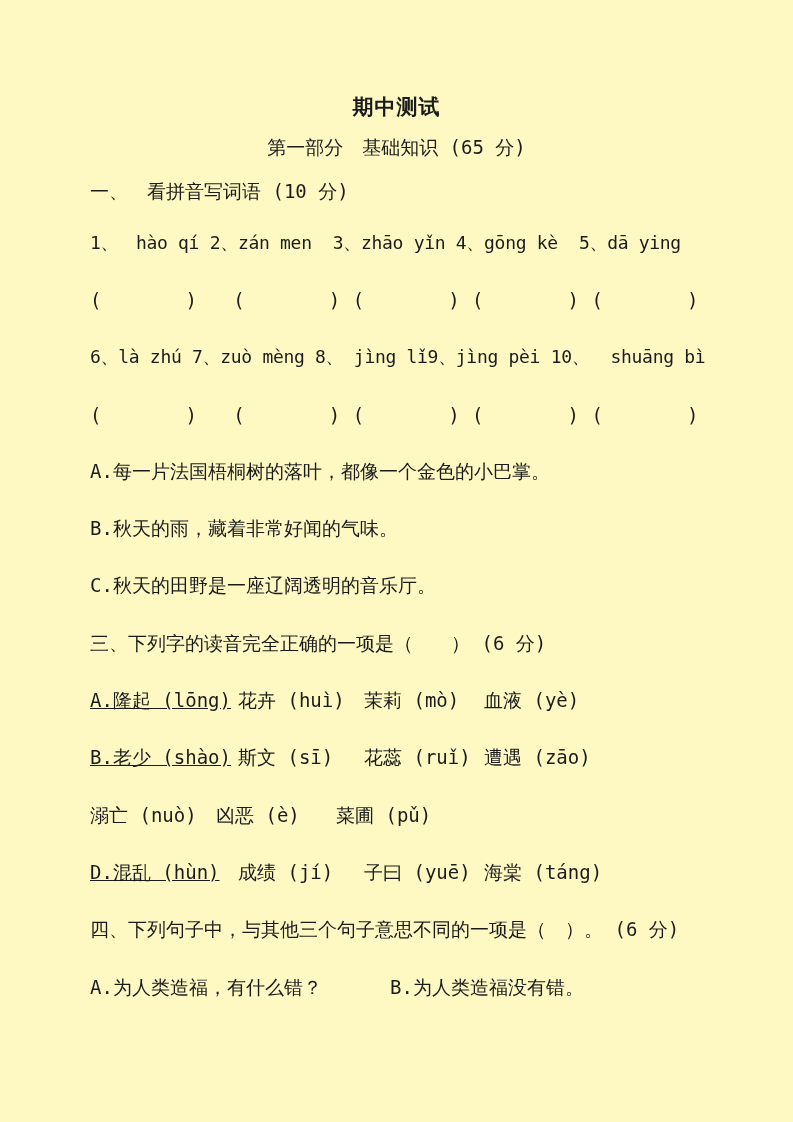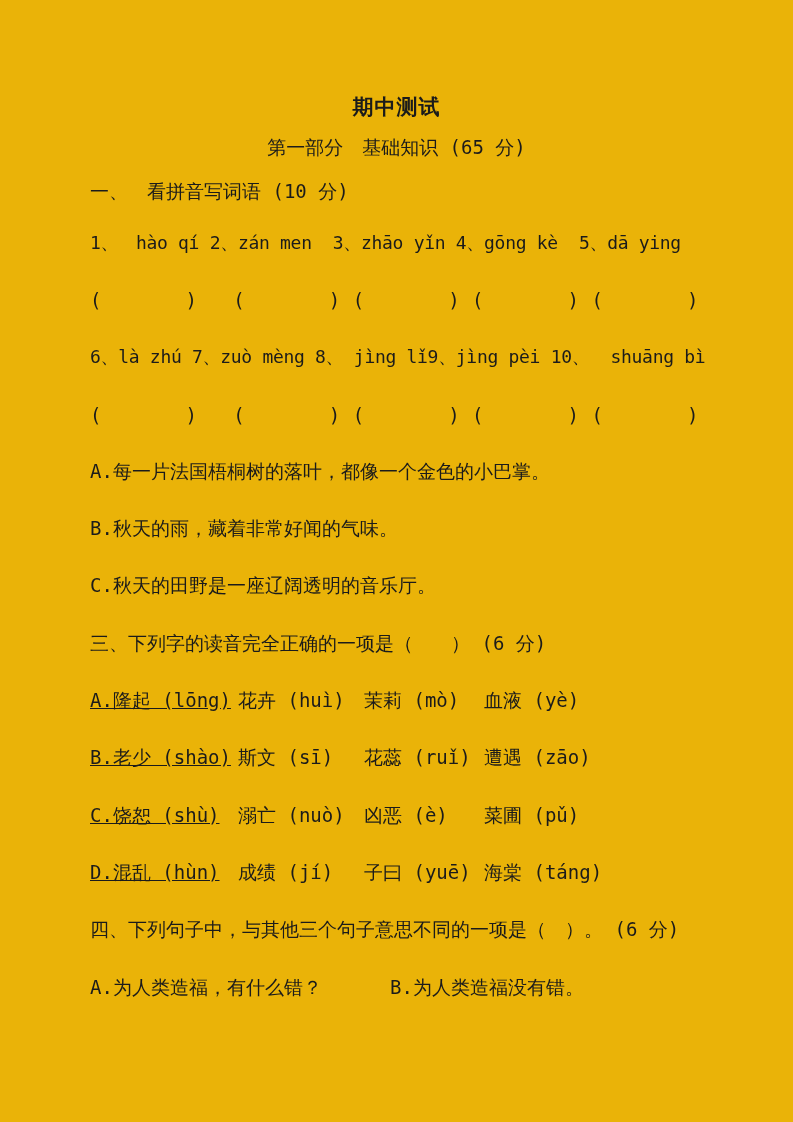--- a/index.html
+++ b/index.html
@@ -4,21 +4,21 @@
 <style>
   html, body {
     margin: 0;
     padding: 0;
     background: #ffffff;
   }
   .page {
     position: relative;
     width: 793px;
     height: 1122px;
-    background: #eab308;
+    background: #fef9c3;
     color: #1b1b1b;
     overflow: hidden;
     font-family: "DejaVu Sans Mono", "Liberation Sans", sans-serif;
   }
   .spacer-top { height: 88px; }
   .title-line {
     height: 38px;
     display: flex;
     align-items: center;
     justify-content: center;
@@ -98,21 +98,20 @@
   </div>
 
   <div class="line q3row">
     <span class="cell c1">B.老少 (shào)</span>
     <span class="cell c2">斯文 (sī)</span>
     <span class="cell c3">花蕊 (ruǐ)</span>
     <span class="cell c4">遭遇 (zāo)</span>
   </div>
 
   <div class="line q3row">
-    <span class="cell c1">C.饶恕 (shù)</span>
     <span class="cell c2">溺亡 (nuò)</span>
     <span class="cell c3">凶恶 (è)</span>
     <span class="cell c4">菜圃 (pǔ)</span>
   </div>
 
   <div class="line q3row">
     <span class="cell c1">D.混乱 (hùn)</span>
     <span class="cell c2">成绩 (jí)</span>
     <span class="cell c3">子曰 (yuē)</span>
     <span class="cell c4">海棠 (táng)</span>

